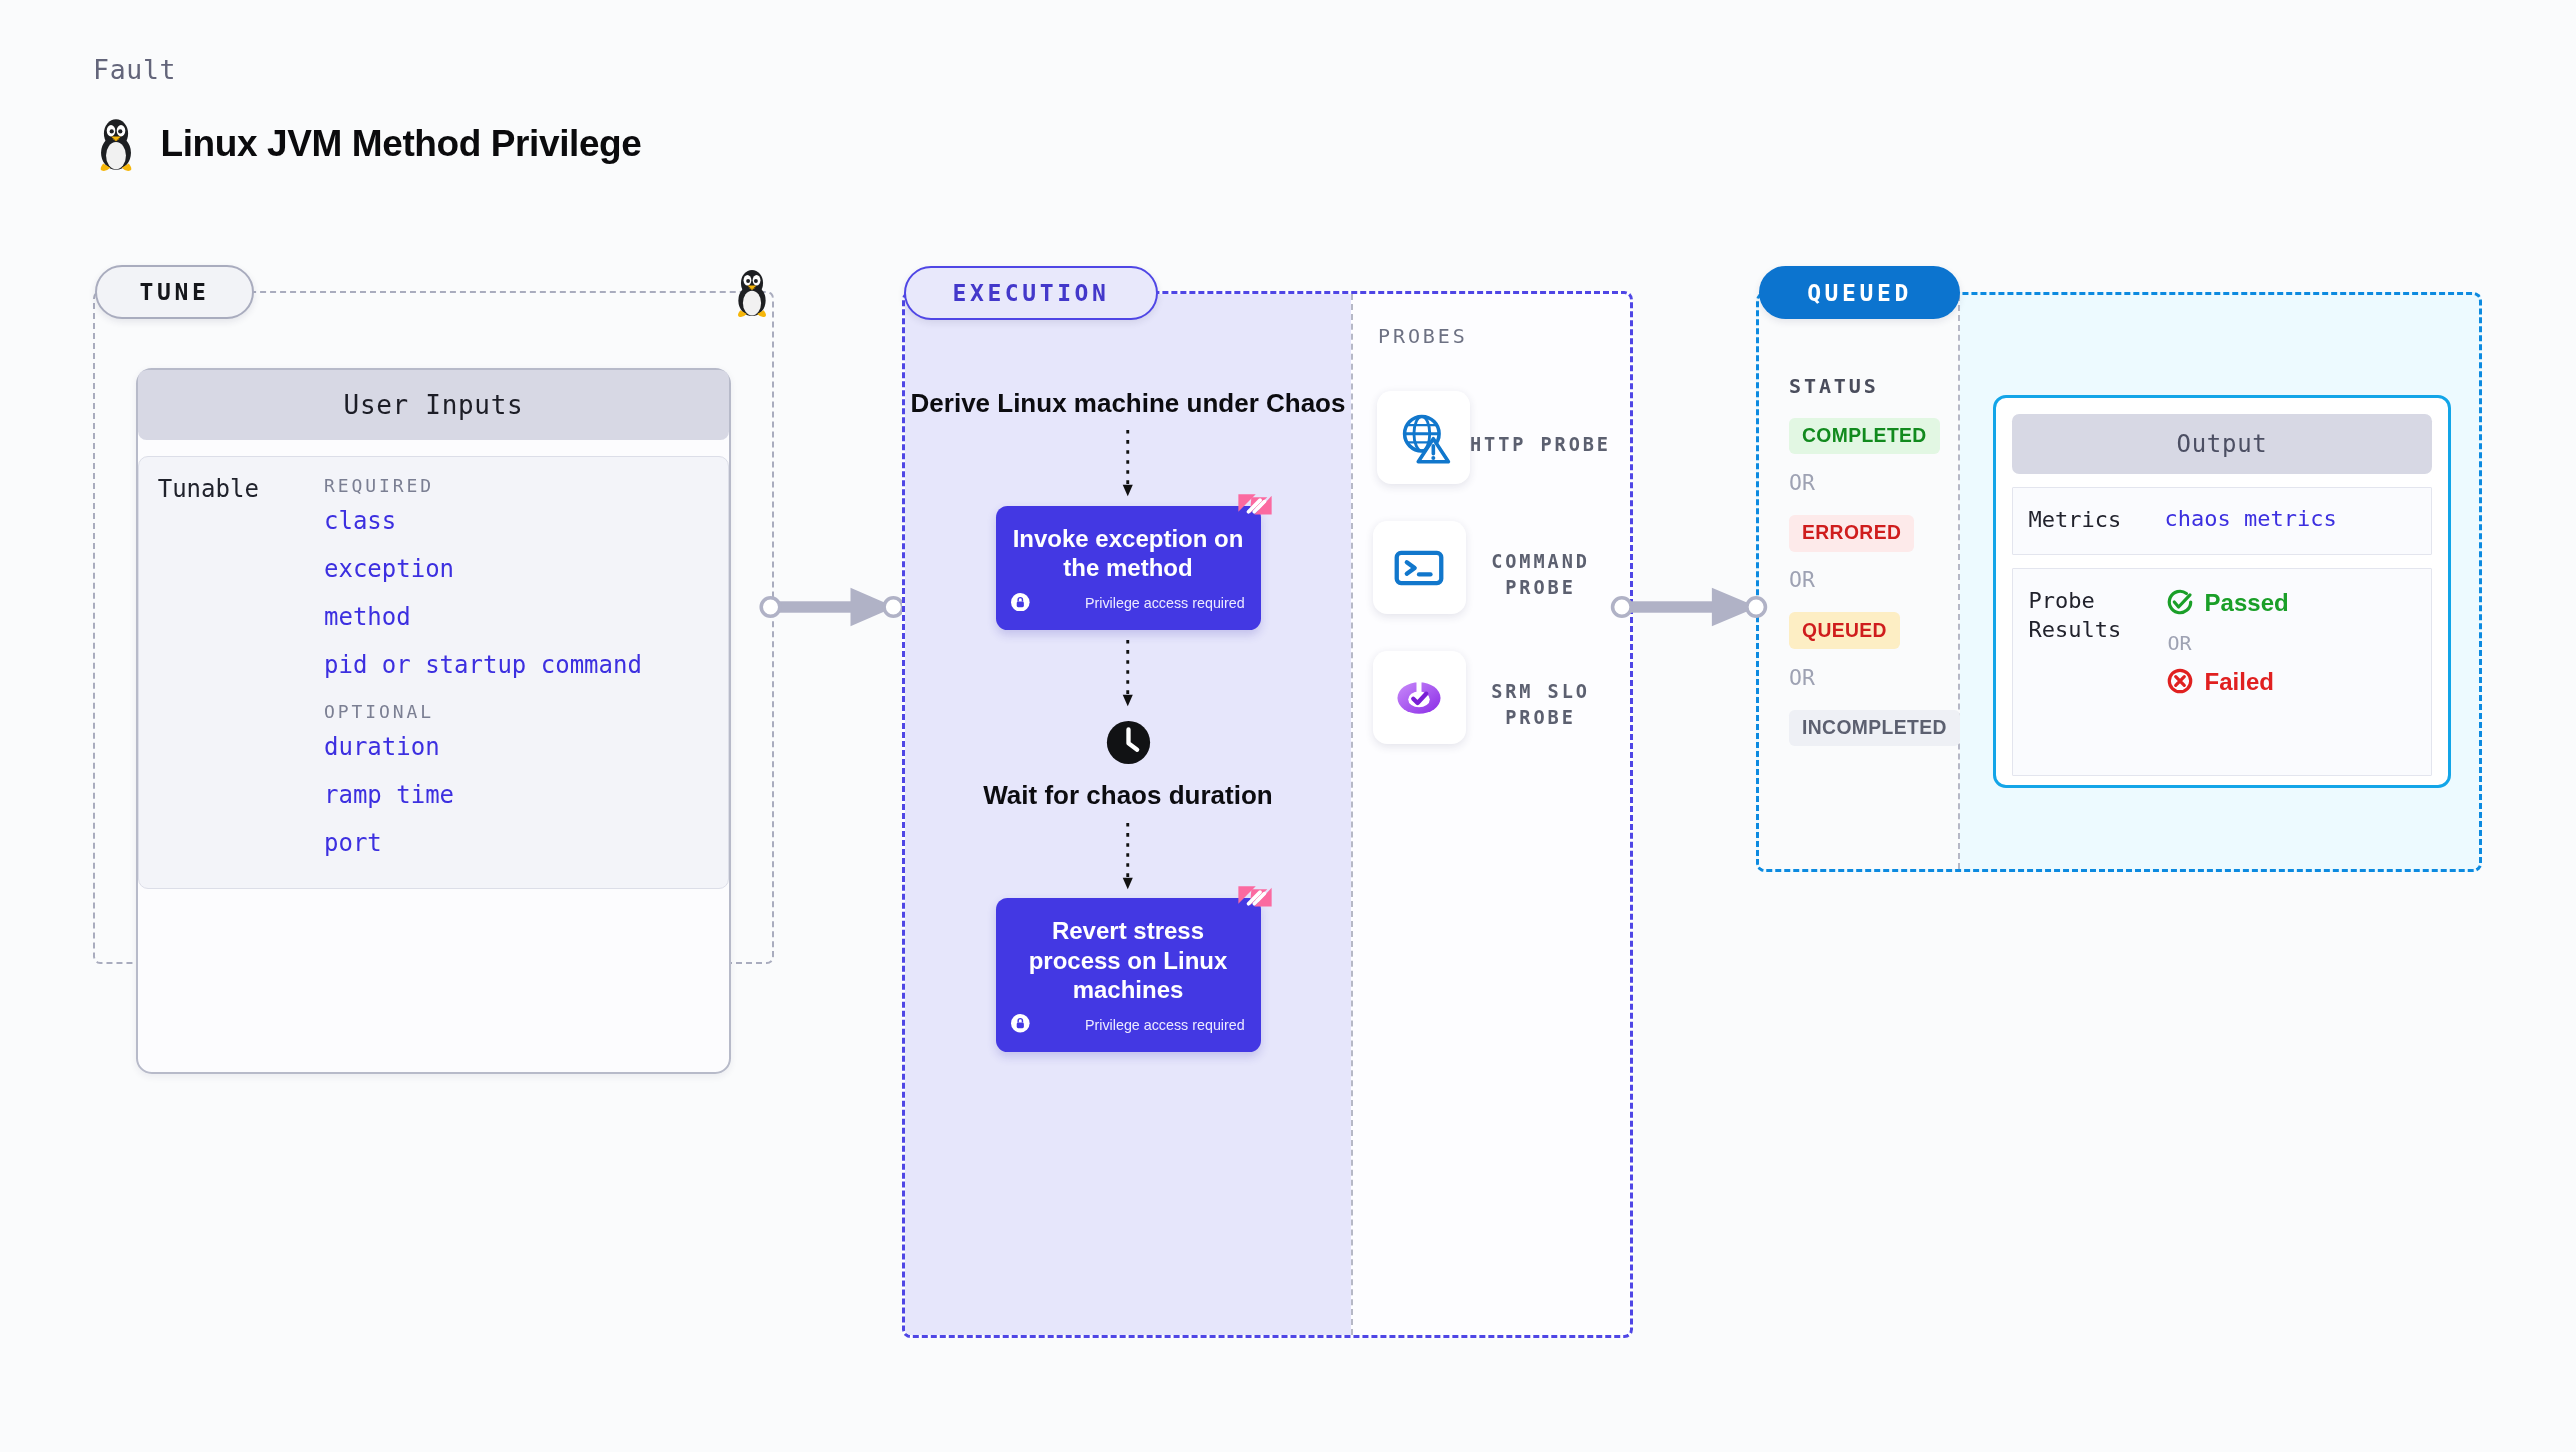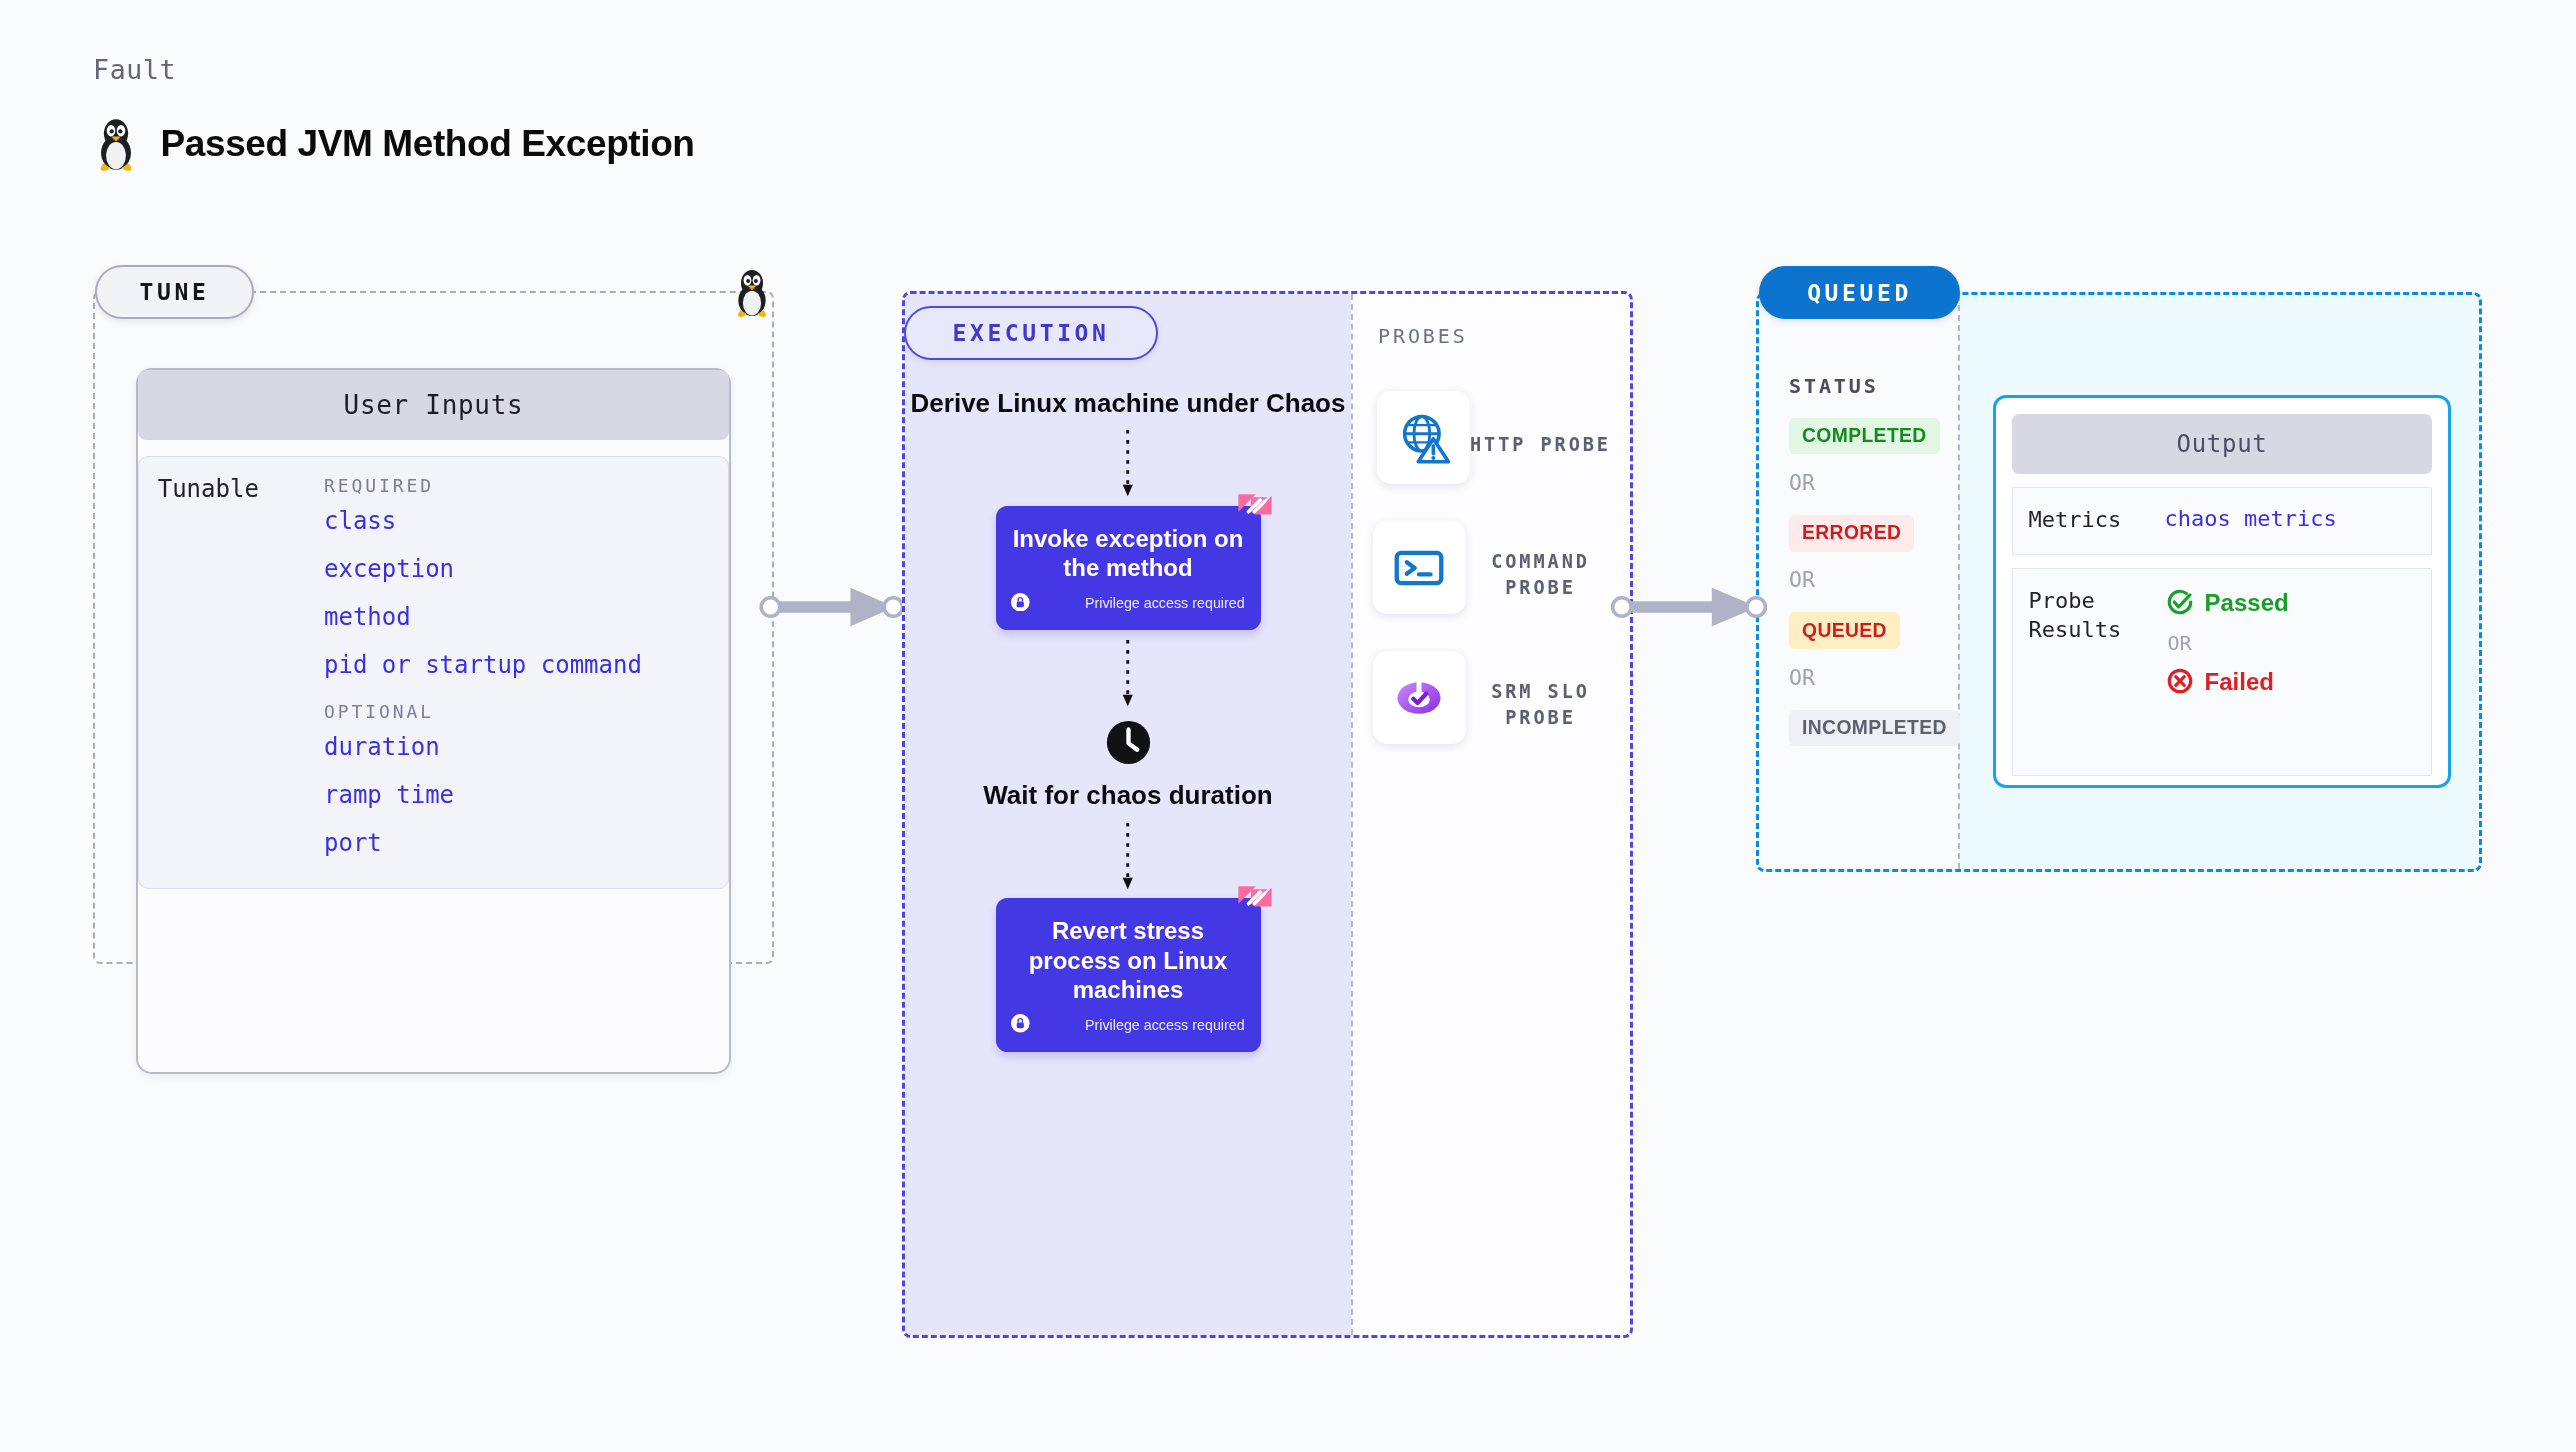--- a/index.html
+++ b/index.html
@@ -41,21 +41,21 @@
     box-shadow: 0 2.9px 7.2px rgba(40,40,80,.10);
   }
   #tune-chip {
     left: 95px; top: 265px; width: 159px; height: 54px;
     background: #f2f3f7; border: 2.1px solid #a9acbe;
     color: #15161b; font-size: 23px;
   }
   #execution-chip {
     left: 904px; top: 266px; width: 254px; height: 54px;
     background: #e8e8fb; border: 2.9px solid #4f46e5;
-    color: #4338ca; font-size: 23px; margin-top: 40px;
+    color: #4338ca; font-size: 23px;
   }
   #result-chip {
     left: 1759px; top: 266px; width: 201px; height: 53px;
     background: #0c74cf; border: none; color: #ffffff; font-size: 23px;
   }
 
   
   #tune-panel {
     position: absolute; left: 93px; top: 291px;
     width: 681px; height: 673px;
@@ -245,21 +245,21 @@
         <ellipse cx="25" cy="22" rx="6" ry="8" fill="#ffffff"></ellipse>
         <ellipse cx="39" cy="22" rx="6" ry="8" fill="#ffffff"></ellipse>
         <circle cx="26" cy="23" r="3" fill="#1d1f22"></circle>
         <circle cx="38" cy="23" r="3" fill="#1d1f22"></circle>
         <path d="M25 30 L32 36 L39 30 Z" fill="#f5b60a"></path>
         <path d="M26 33 L32 37 L38 33 L32 35 Z" fill="#d69a06"></path>
         <path d="M14 68 q-6 8 -2 10 q6 2 12 -4 z" fill="#f5b60a"></path>
         <path d="M50 68 q6 8 2 10 q-6 2 -12 -4 z" fill="#f5b60a"></path>
       </svg>
     </span>
-    <span class="title-text">Passed JVM Method Exception</span>
+    <span class="title-text">Linux JVM Method Privilege</span>
   </div>
 
   <div class="chip" id="tune-chip">TUNE</div>
   <div id="tune-panel"></div>
 
   <div id="penguin-on-border">
     <svg class="penguin-xs" viewBox="0 0 64 80" xmlns="http://www.w3.org/2000/svg">
       <ellipse cx="32" cy="26" rx="17" ry="20" fill="#1d1f22"></ellipse>
       <ellipse cx="32" cy="53" rx="21" ry="24" fill="#1d1f22"></ellipse>
       <ellipse cx="32" cy="57" rx="14" ry="19" fill="#f1f1f1"></ellipse>

